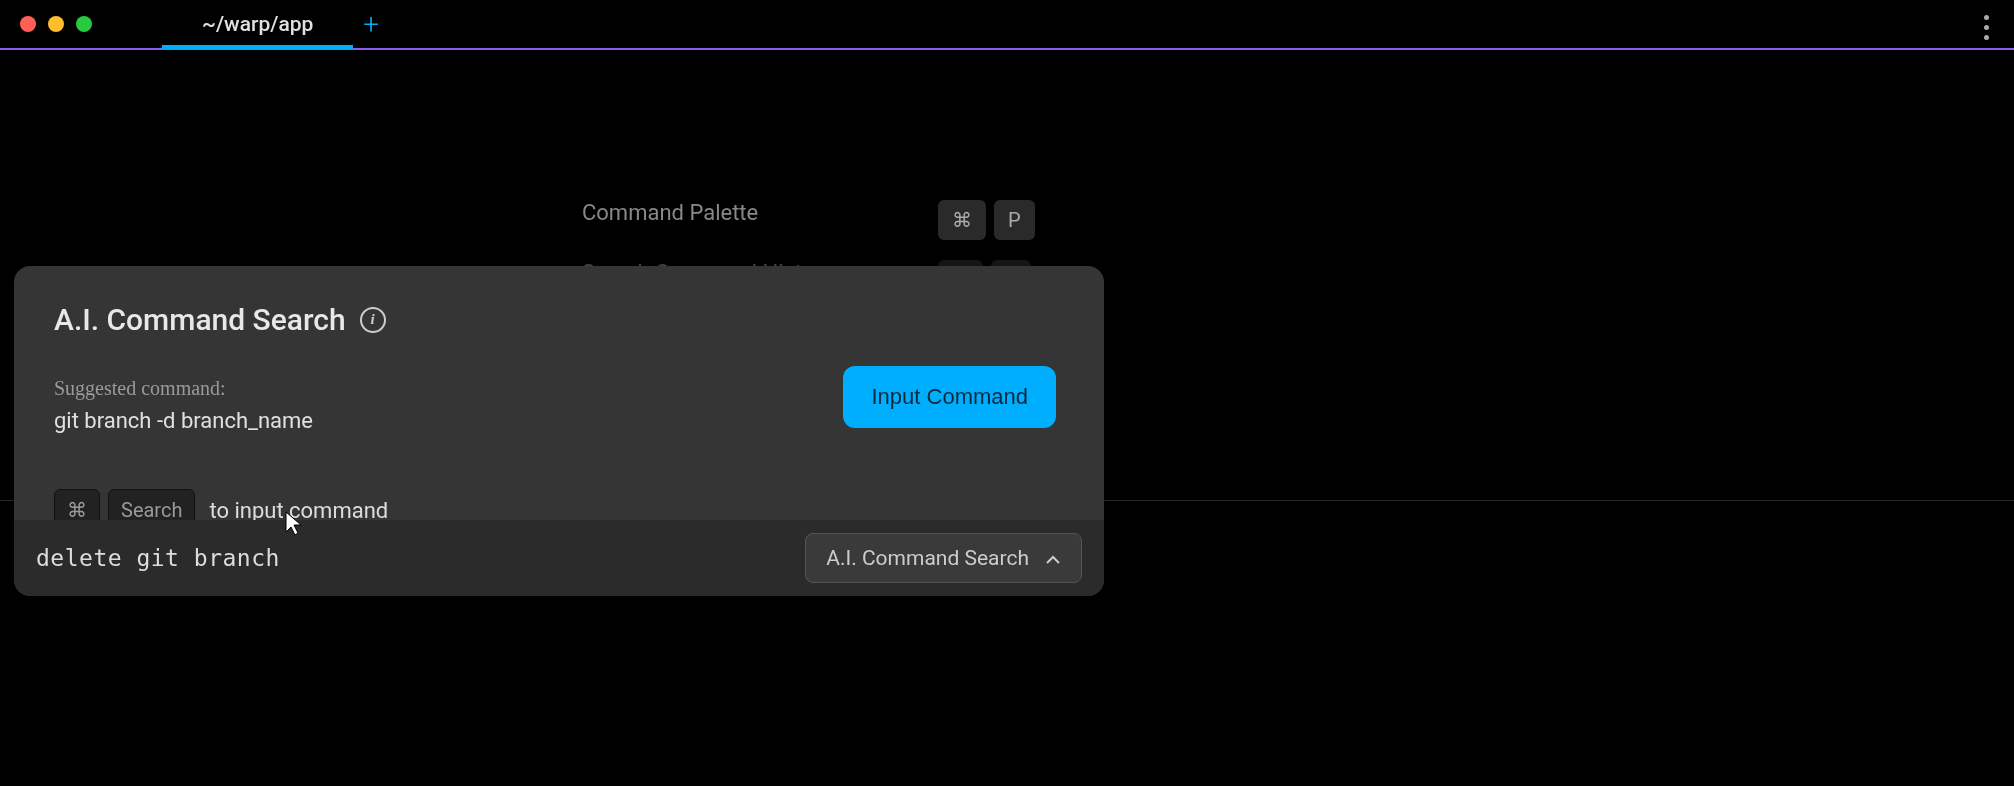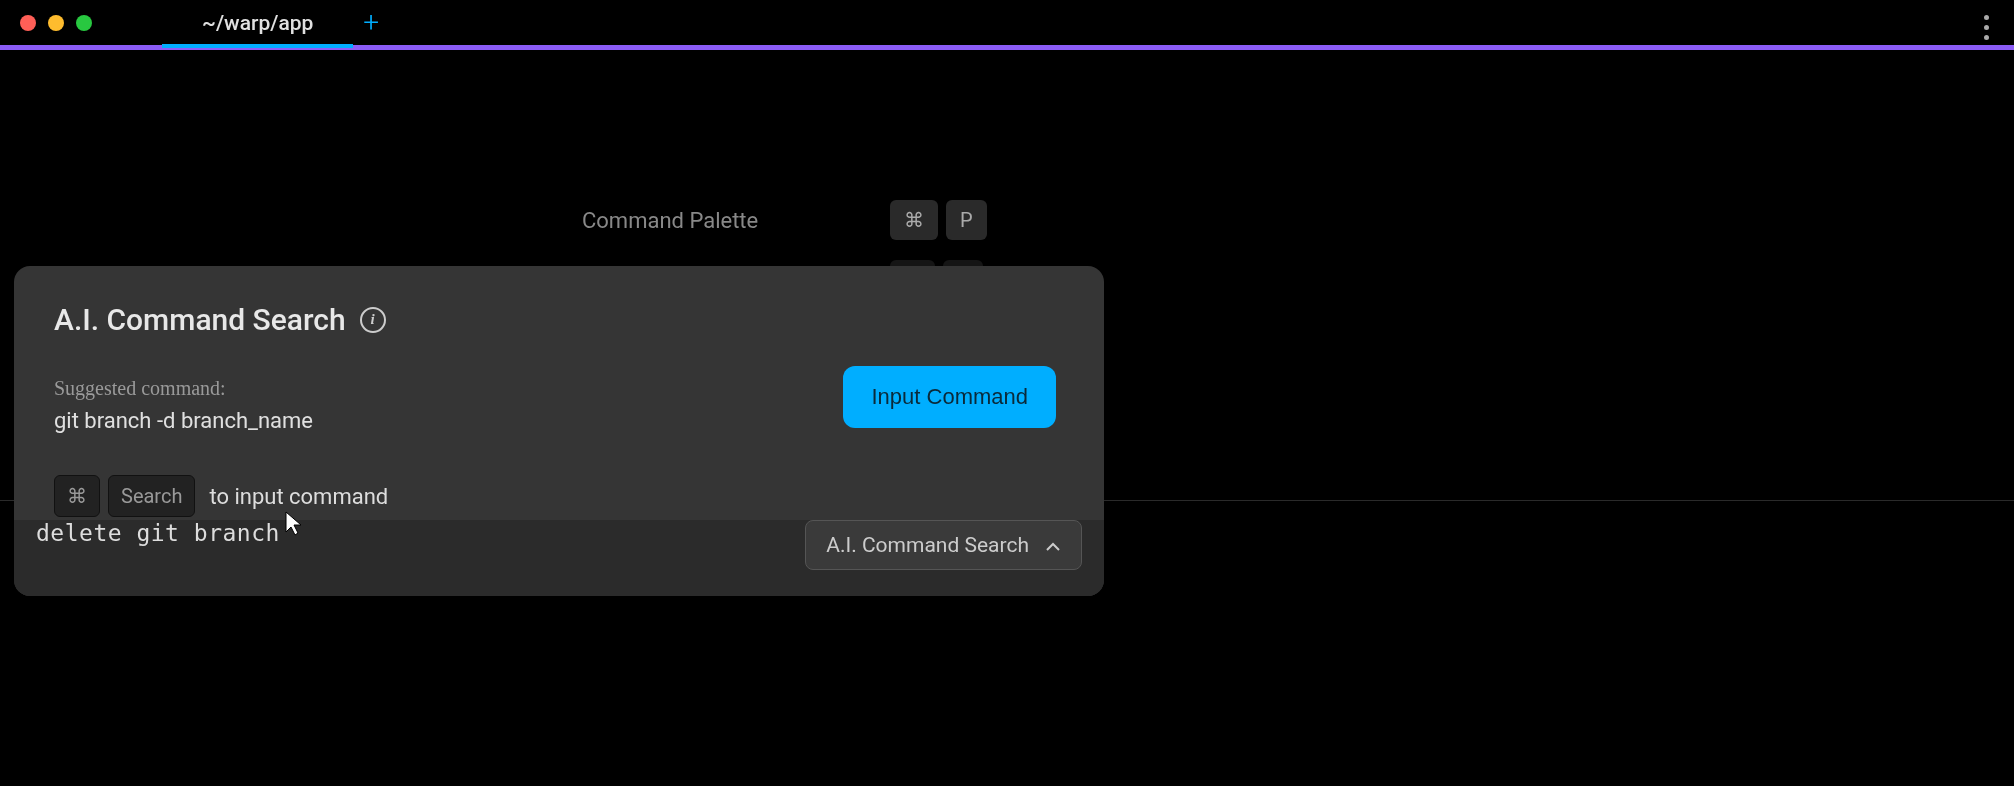--- a/index.html
+++ b/index.html
@@ -13,21 +13,21 @@
       width: 2014px;
       height: 786px;
       overflow: hidden;
       position: relative;
       color: #fff;
     }
     .titlebar {
       height: 50px;
       display: flex;
       align-items: center;
-      border-bottom: 5px solid #8b5cf6;
+      border-bottom: 2px solid #8b5cf6;
       position: relative;
     }
     .traffic-lights {
       display: flex;
       gap: 12px;
       padding-left: 20px;
       align-items: center;
     }
     .traffic-light {
       width: 16px;
@@ -82,22 +82,22 @@
     .hints {
       position: absolute;
       left: 582px;
       top: 200px;
       display: flex;
       flex-direction: column;
       gap: 20px;
     }
     .hint-row {
       display: flex;
-      align-items: center;
-      gap: 58px;
+      align-items: flex-start;
+      gap: 106px;
     }
     .hint-label {
       color: #888;
       font-size: 22px;
       width: 250px;
     }
     .hint-keys {
       display: flex;
       gap: 8px;
     }
@@ -147,21 +147,21 @@
     }
     .suggested-label {
       color: #9a9a9a;
       font-size: 20px;
       margin-bottom: 8px;
       font-family: Liberation Serif, serif;
     }
     .suggested-command {
       color: #e0e0e0;
       font-size: 22px;
-      margin-bottom: 42px;
+      margin-bottom: 56px;
     }
     .shortcut-row {
       display: flex;
       align-items: center;
       gap: 8px;
     }
     .key {
       background: #222;
       border: 1px solid #111;
       color: #999;
@@ -191,21 +191,21 @@
     }
     .input-area {
       position: absolute;
       left: 14px;
       top: 520px;
       width: 1090px;
       height: 76px;
       background: #2b2b2b;
       border-radius: 0 0 16px 16px;
       display: flex;
-      align-items: flex-start;
+      align-items: center;
       justify-content: space-between;
       padding: 0 22px 0 22px;
     }
     .input-text {
       font-family: "SF Mono", Menlo, Consolas, monospace;
       font-size: 23px;
       color: #ddd;
       letter-spacing: 0.5px;
     }
     .ai-toggle {

